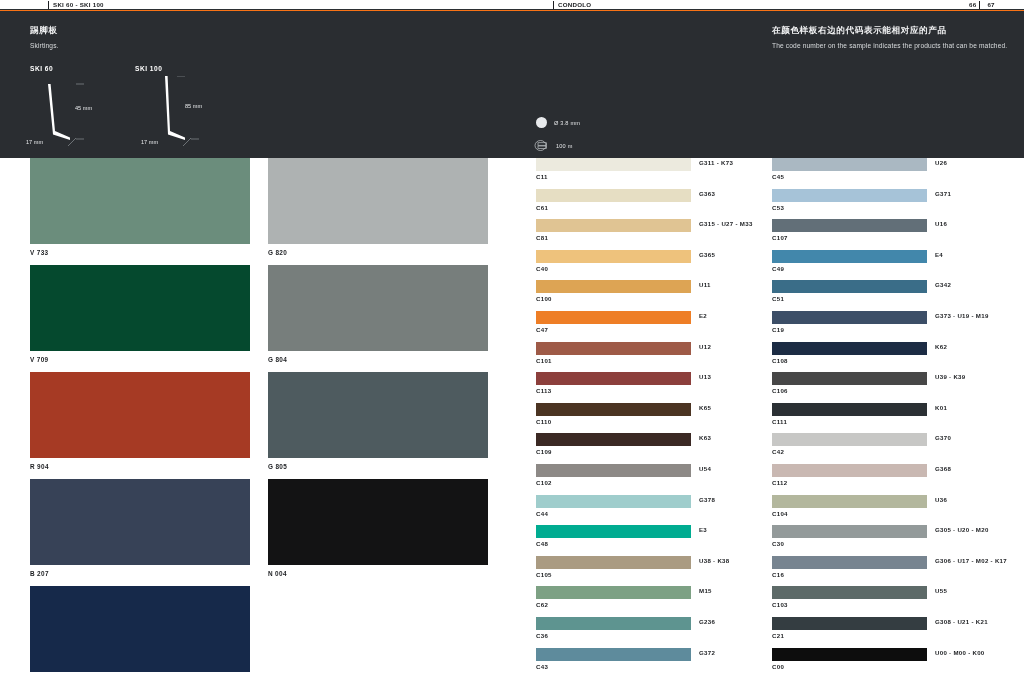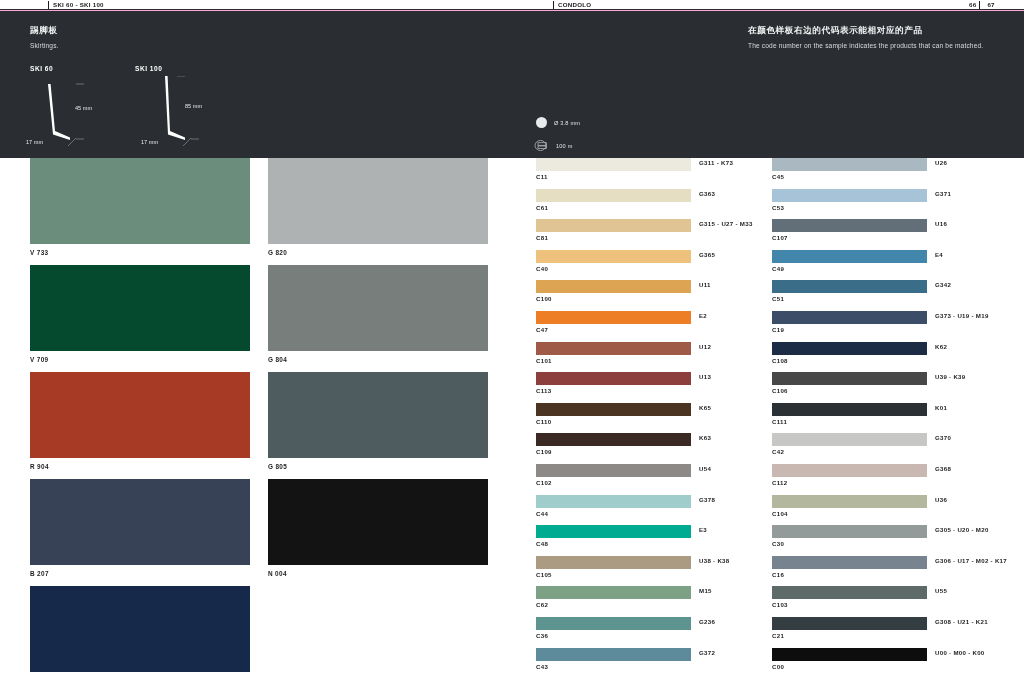--- a/index.html
+++ b/index.html
@@ -6,21 +6,21 @@
   * { box-sizing: border-box; }
   html, body {
     margin: 0; padding: 0;
     background: #ffffff;
     font-family: "Liberation Sans", "DejaVu Sans", sans-serif;
   }
   #page {
     position: relative;
     width: 1024px;
     height: 677px;
-    background: #f9a8d4;
+    background: #f97316;
     overflow: hidden;
   }
 
   
   .runhead {
     position: absolute;
     left: 0; top: 0;
     width: 1024px; height: 10px;
     background: #ffffff;
     border-bottom: 1px solid #2b2f33;
@@ -52,21 +52,21 @@
   .hero {
     position: absolute;
     left: 0; top: 11px;
     width: 1024px; height: 147px;
     background: #2a2d31;
     color: #ffffff;
   }
   .hero-col { position: absolute; top: 0; }
   .col-a { left: 30px;  width: 470px; }
   .col-b { left: 534px; width: 220px; }
-  .col-c { left: 748px; width: 250px; }
+  .col-c { left: 772px; width: 250px; }
 
   .t-cn {
     font-size: 8.6px;
     font-weight: bold;
     letter-spacing: 0.6px;
     margin: 14px 0 0 0;
     color: #f2f3f4;
     white-space: nowrap;
   }
   .t-en {

